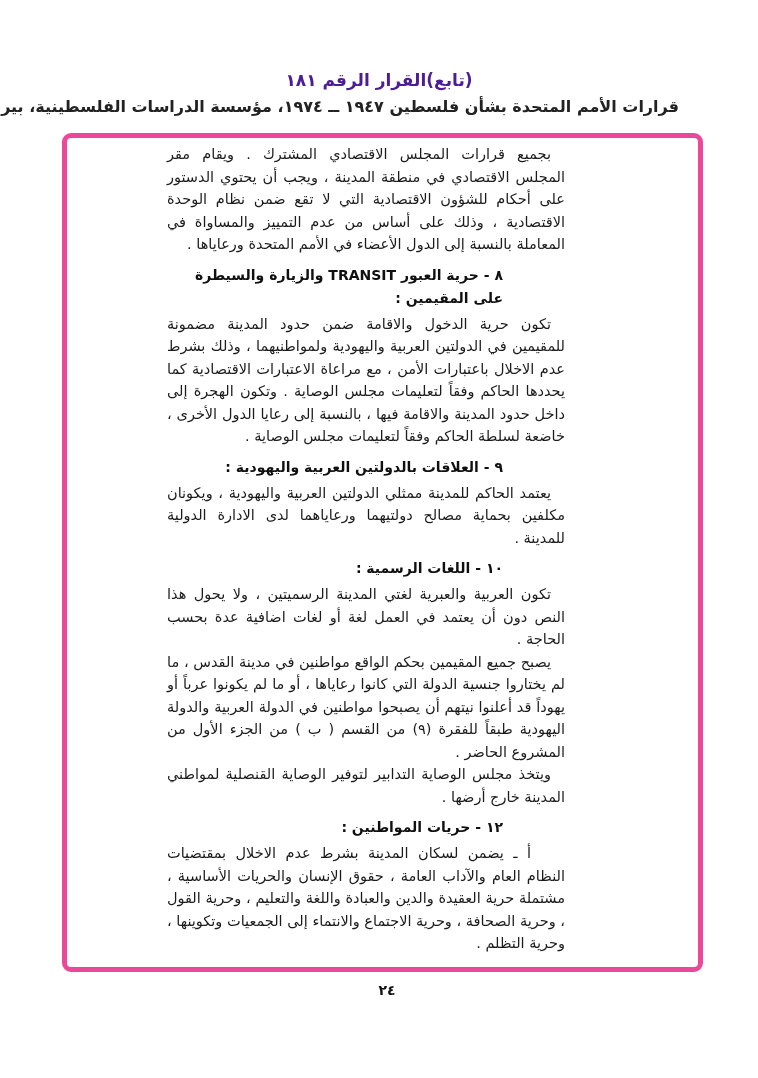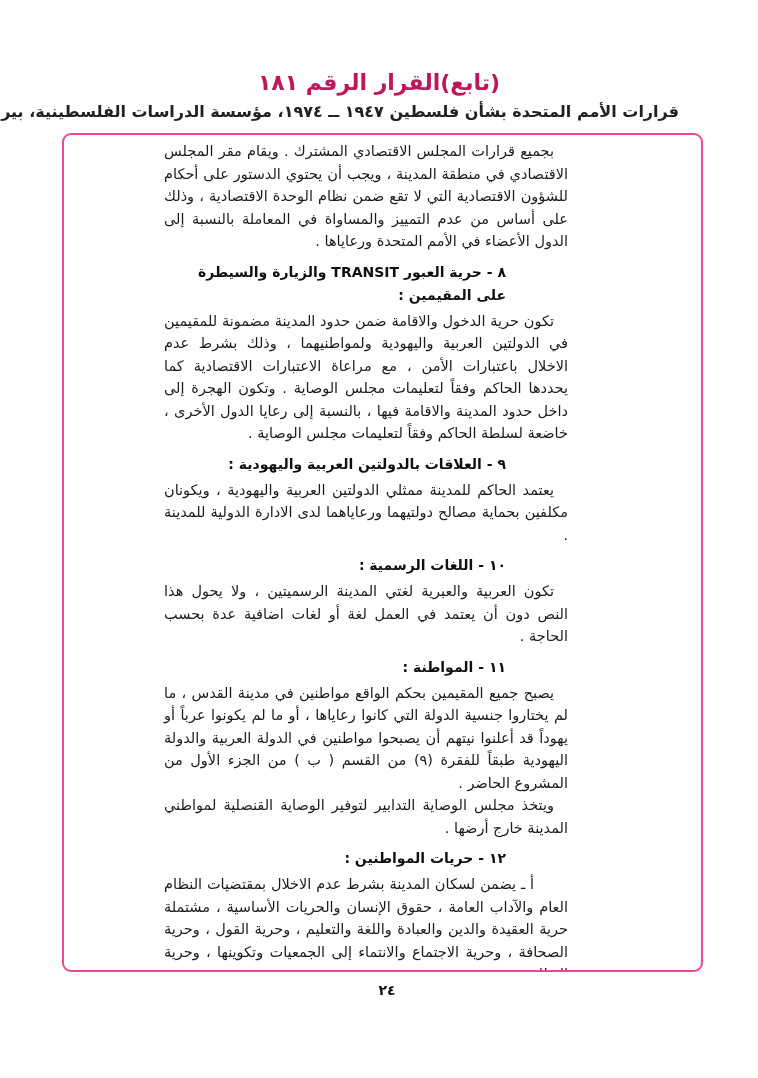--- a/index.html
+++ b/index.html
@@ -11,40 +11,40 @@
     position: relative;
     overflow: hidden;
     direction: rtl;
   }
   .page-header {
     position: absolute;
     top: 70px; left: 0; right: 0;
     text-align: center;
   }
   .doc-title {
-    font-size: 22px;
+    font-size: 17px;
     font-weight: bold;
     margin: 0 0 7px 0;
     letter-spacing: 0.5px;
-    color: #be185d;
+    color: #4c1d95;
   }
   .doc-citation {
     font-size: 16px;
     font-weight: bold;
     margin: 0 auto;
     width: 600px;
     color: #222;
     white-space: nowrap;
   }
   .content-frame {
     position: absolute;
     left: 62px; top: 133px;
     width: 641px; height: 839px;
     box-sizing: border-box;
-    border: 2px solid #ec4899;
+    border: 5px solid #ec4899;
     border-radius: 9px;
     background: #ffffff;
   }
   .text-column {
     box-sizing: border-box;
     width: 100%; height: 100%;
     padding: 5px 133px 6px 100px;
     overflow: hidden;
     direction: rtl;
   }
@@ -95,21 +95,20 @@
 
       <h2>٨ - حرية العبور TRANSIT والزيارة والسيطرة على المقيمين :</h2>
       <p>تكون حرية الدخول والاقامة ضمن حدود المدينة مضمونة للمقيمين في الدولتين العربية واليهودية ولمواطنيهما ، وذلك بشرط عدم الاخلال باعتبارات الأمن ، مع مراعاة الاعتبارات الاقتصادية كما يحددها الحاكم وفقاً لتعليمات مجلس الوصاية . وتكون الهجرة إلى داخل حدود المدينة والاقامة فيها ، بالنسبة إلى رعايا الدول الأخرى ، خاضعة لسلطة الحاكم وفقاً لتعليمات مجلس الوصاية .</p>
 
       <h2>٩ - العلاقات بالدولتين العربية واليهودية :</h2>
       <p>يعتمد الحاكم للمدينة ممثلي الدولتين العربية واليهودية ، ويكونان مكلفين بحماية مصالح دولتيهما ورعاياهما لدى الادارة الدولية للمدينة .</p>
 
       <h2>١٠ - اللغات الرسمية :</h2>
       <p>تكون العربية والعبرية لغتي المدينة الرسميتين ، ولا يحول هذا النص دون أن يعتمد في العمل لغة أو لغات اضافية عدة بحسب الحاجة .</p>
 
-      <h2>١١ - المواطنة :</h2>
       <p>يصبح جميع المقيمين بحكم الواقع مواطنين في مدينة القدس ، ما لم يختاروا جنسية الدولة التي كانوا رعاياها ، أو ما لم يكونوا عرباً أو يهوداً قد أعلنوا نيتهم أن يصبحوا مواطنين في الدولة العربية والدولة اليهودية طبقاً للفقرة (٩) من القسم ( ب ) من الجزء الأول من المشروع الحاضر .</p>
       <p>ويتخذ مجلس الوصاية التدابير لتوفير الوصاية القنصلية لمواطني المدينة خارج أرضها .</p>
 
       <h2>١٢ - حريات المواطنين :</h2>
       <p class="clause-first">أ ـ يضمن لسكان المدينة بشرط عدم الاخلال بمقتضيات النظام العام والآداب العامة ، حقوق الإنسان والحريات الأساسية ، مشتملة حرية العقيدة والدين والعبادة واللغة والتعليم ، وحرية القول ، وحرية الصحافة ، وحرية الاجتماع والانتماء إلى الجمعيات وتكوينها ، وحرية التظلم .</p>
 
     </div>
   </div>
 
   <div class="page-number">٢٤</div>

